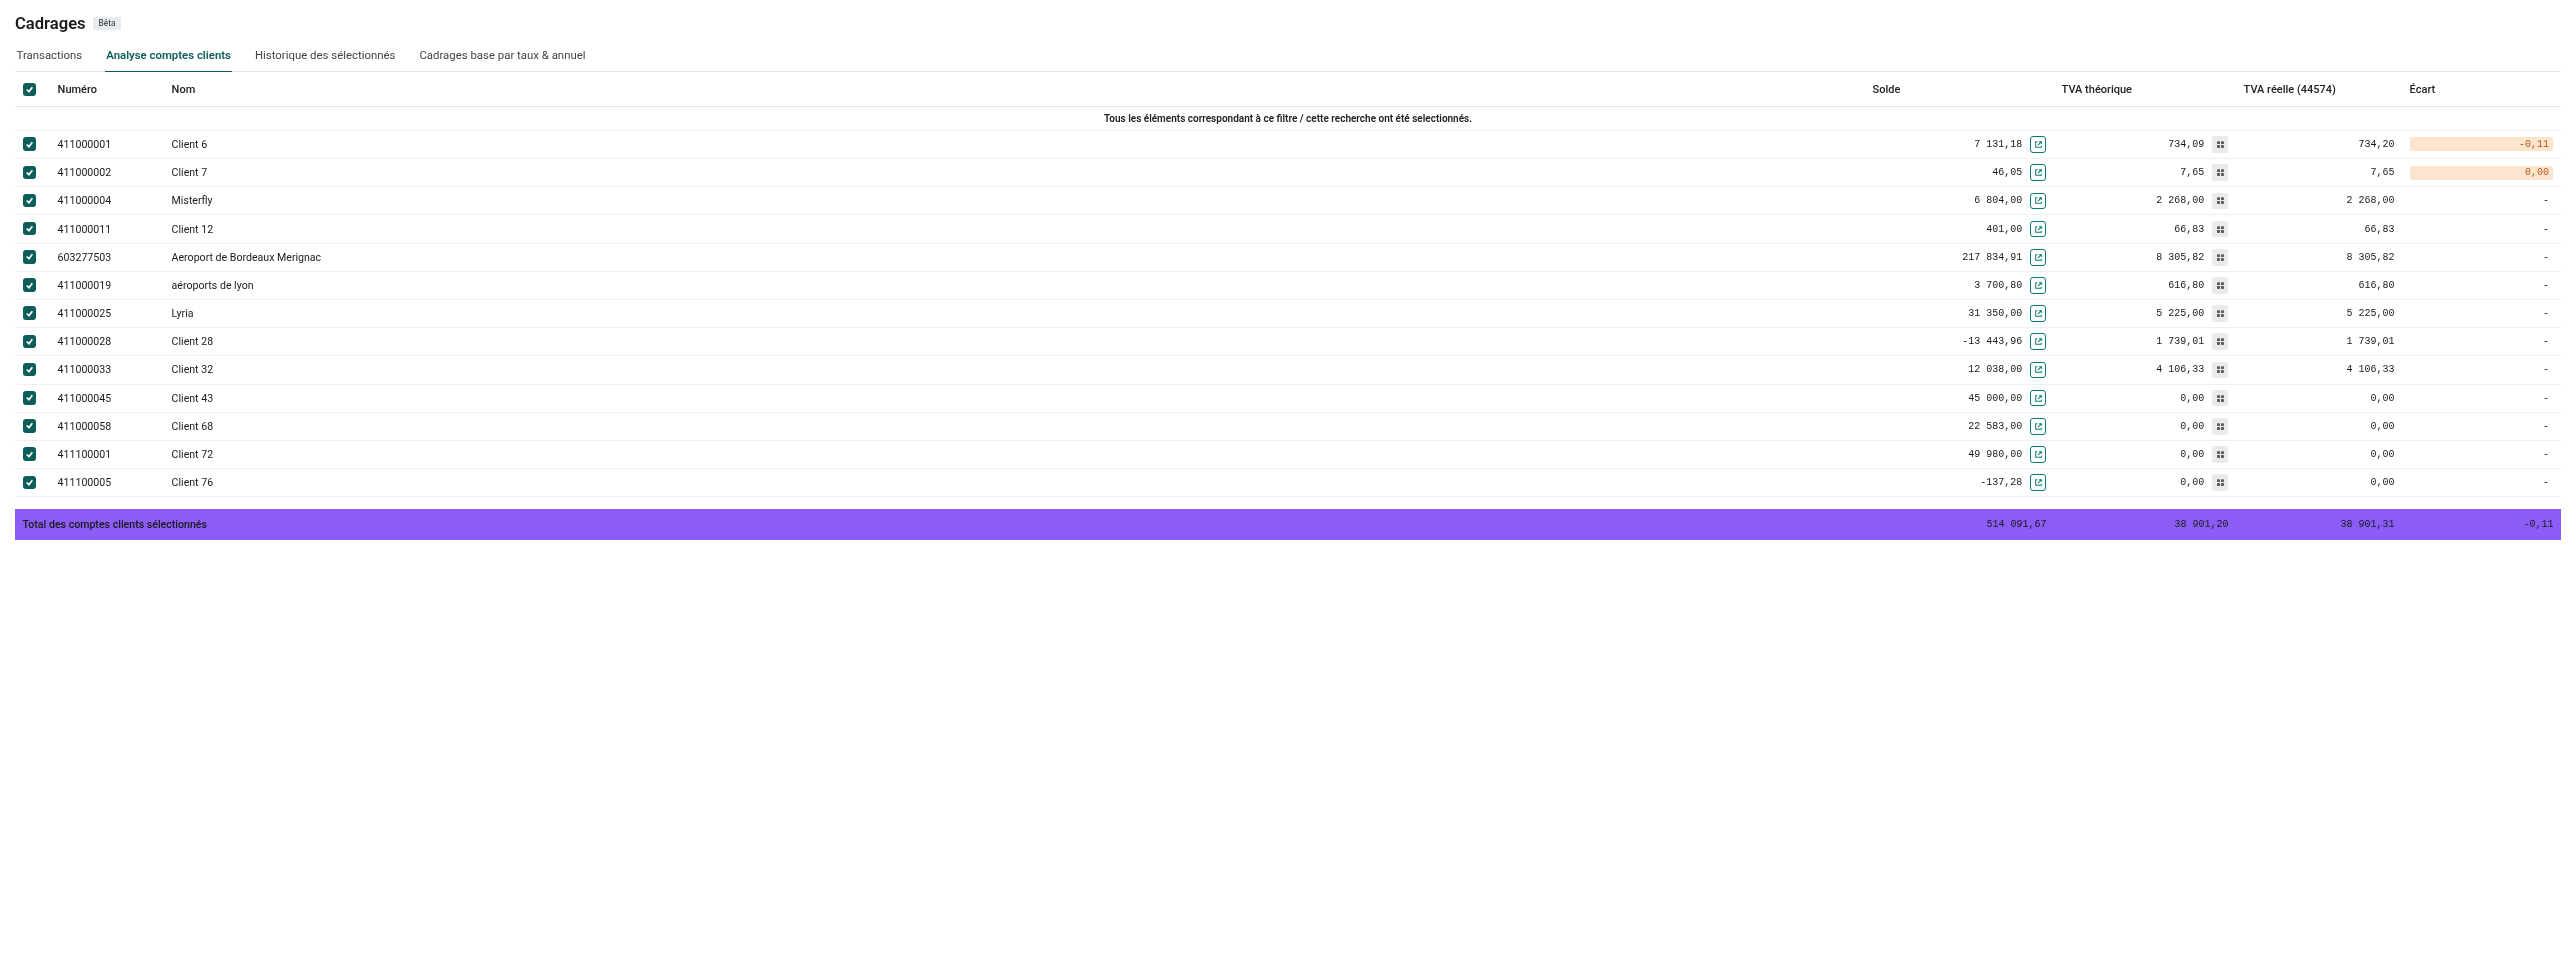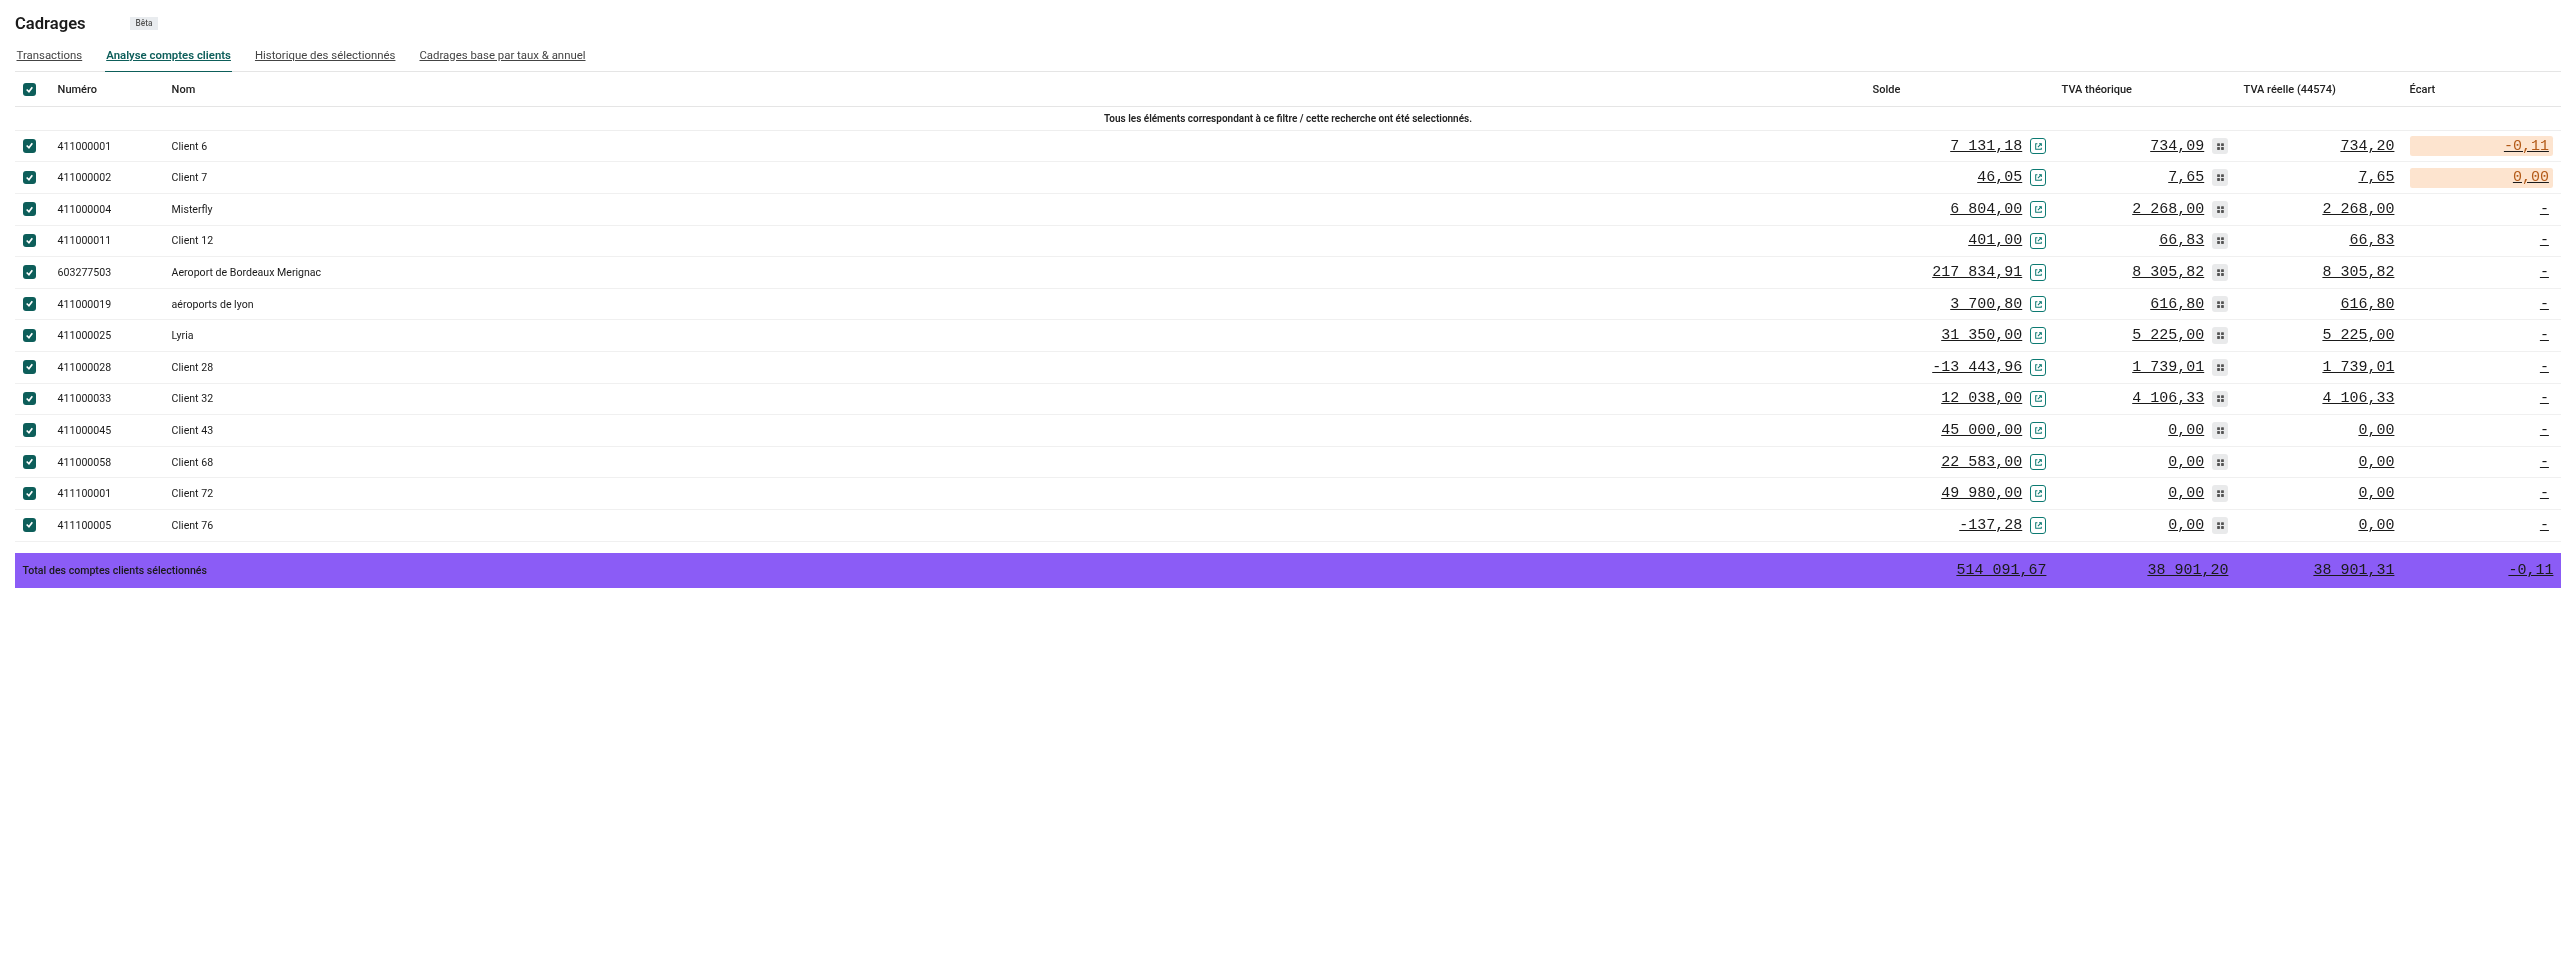--- a/index.html
+++ b/index.html
@@ -22,35 +22,33 @@
     font-size: 16.6px;
     font-weight: 600;
   }
   .badge {
     background: #e9ecef;
     color: #555;
     font-size: 8.3px;
     padding: 1.5px 5.3px;
     border-radius: 0;
     font-weight: 500;
-    margin-left: 37px;
   }
   .tabs {
     display: flex;
     gap: 21px;
     border-bottom: 0.8px solid #e5e5e5;
   }
   .tab {
     padding: 7.6px 1.5px 9px 1.5px;
     cursor: pointer;
     color: #444;
     font-size: 11.4px;
     border-bottom: 1.5px solid transparent;
     margin-bottom: -0.8px;
-    text-decoration: underline;
   }
   .tab.active {
     color: #0d5e5a;
     font-weight: 600;
     border-bottom: 1.5px solid #0d5e5a;
   }
   .table-wrap {
     position: relative;
     overflow: hidden;
   }
@@ -87,23 +85,22 @@
     overflow: hidden;
   }
   .cutoff-inner {
     height: 6px;
     overflow: hidden;
     position: relative;
     top: 2.3px;
   }
   .mono {
     font-family: "SFMono-Regular", Consolas, "Liberation Mono", Menlo, monospace;
-    font-size: 15px;
+    font-size: 10px;
     white-space: pre;
-    text-decoration: underline;
   }
   .right { text-align: right; }
   .checkbox {
     width: 13.6px; height: 13.6px;
     background: #0d5e5a;
     border-radius: 3px;
     display: inline-flex;
     align-items: center;
     justify-content: center;
     cursor: pointer;

